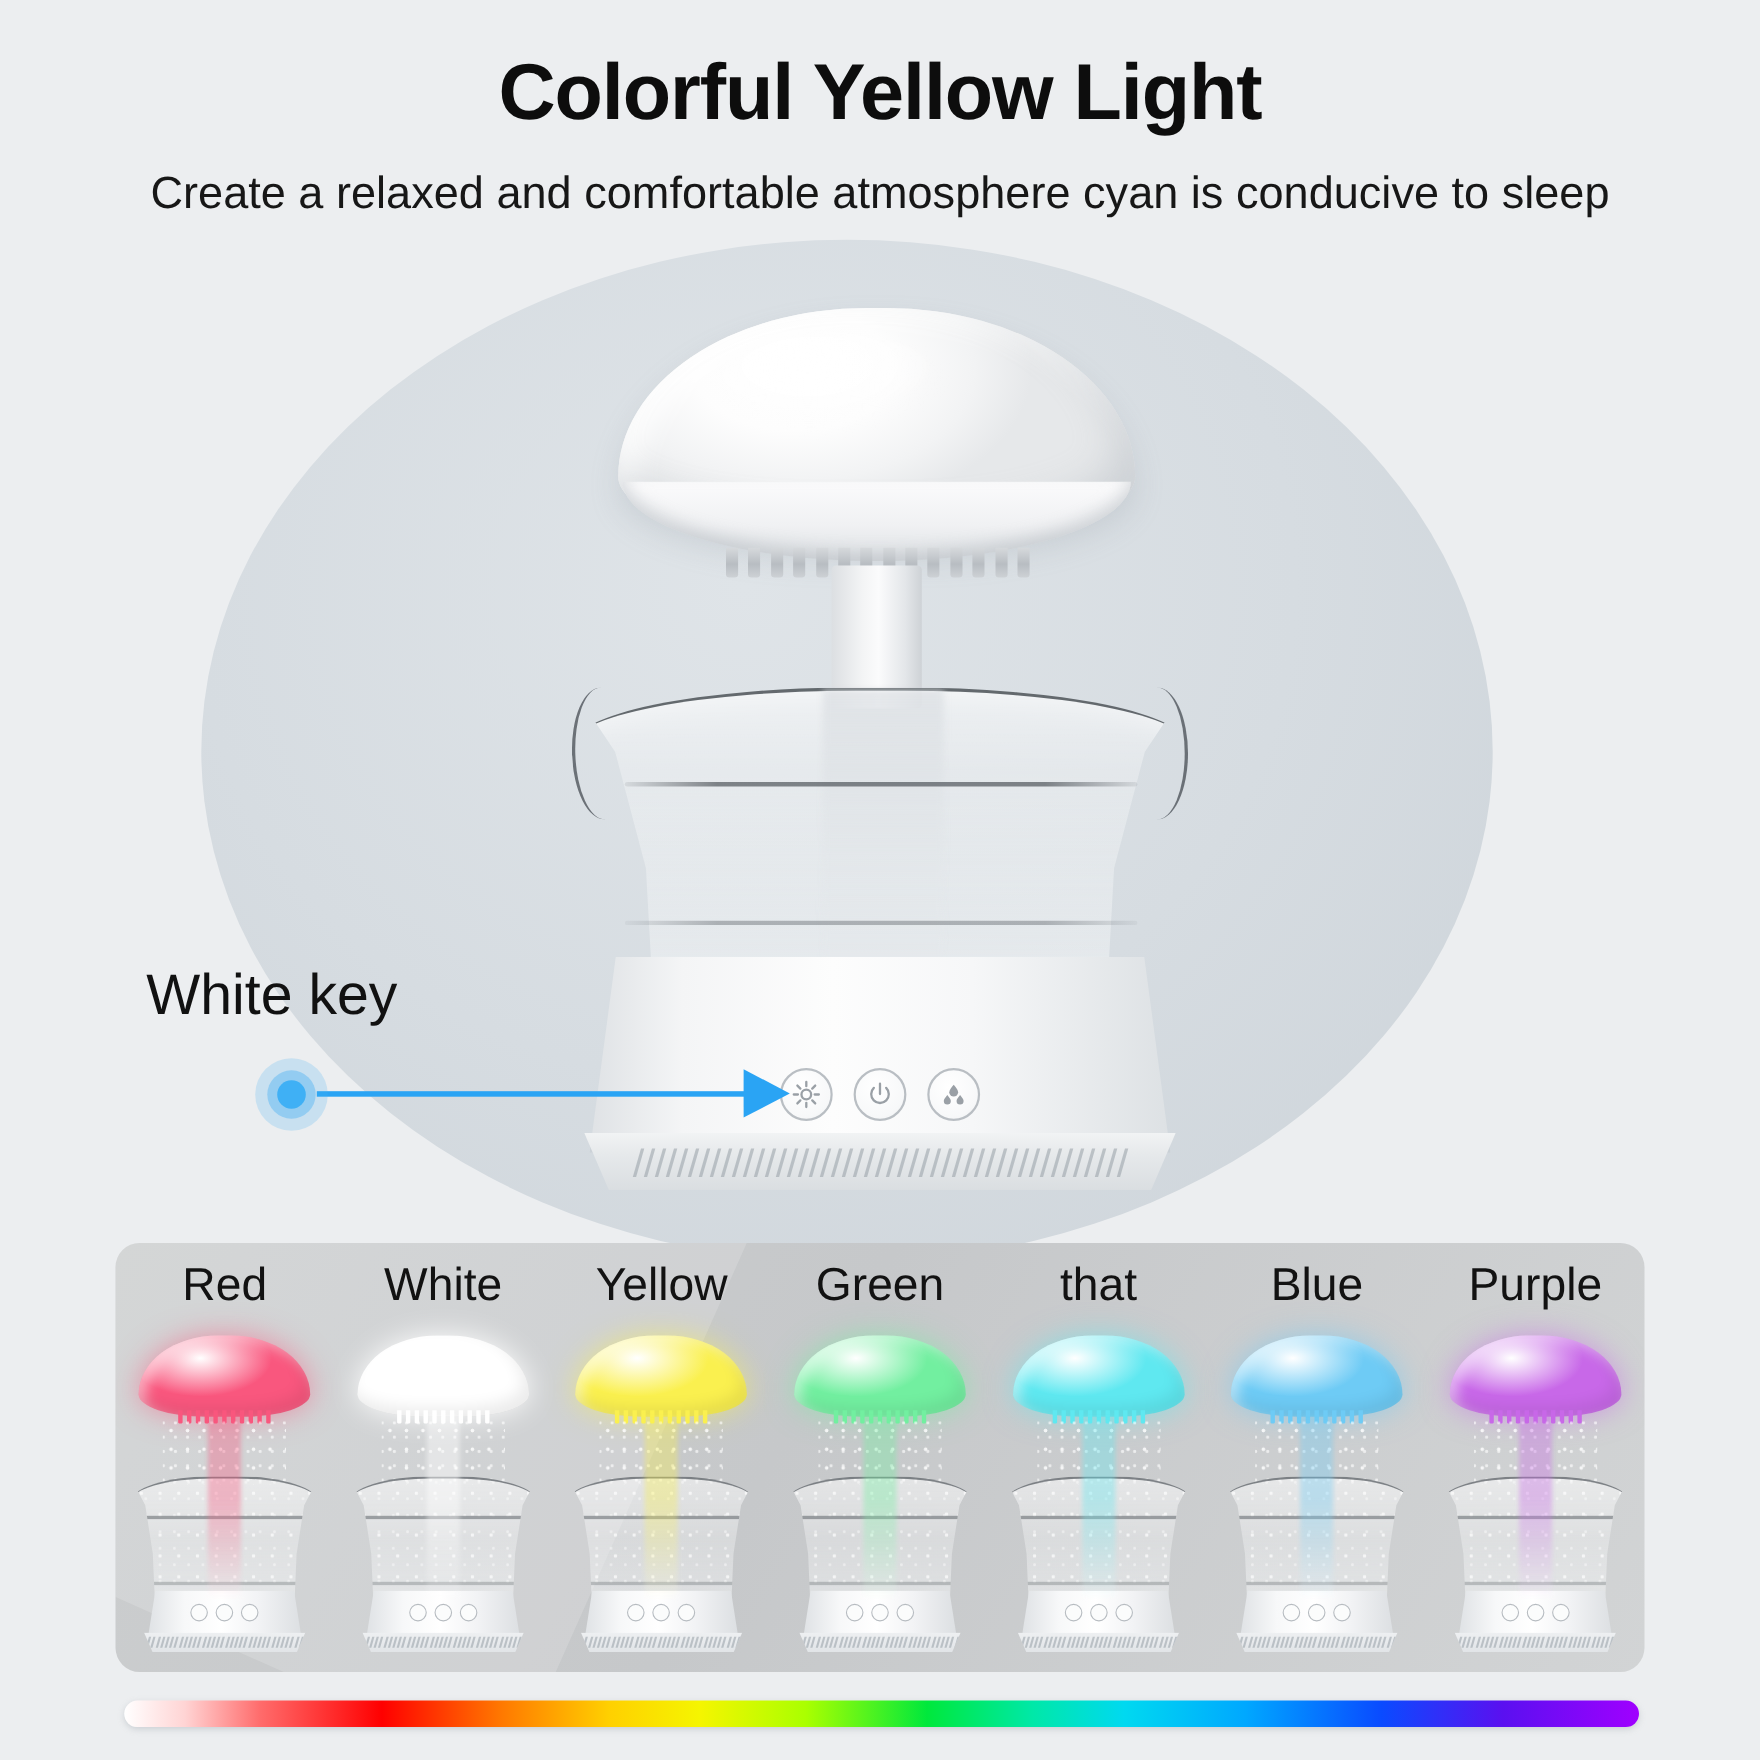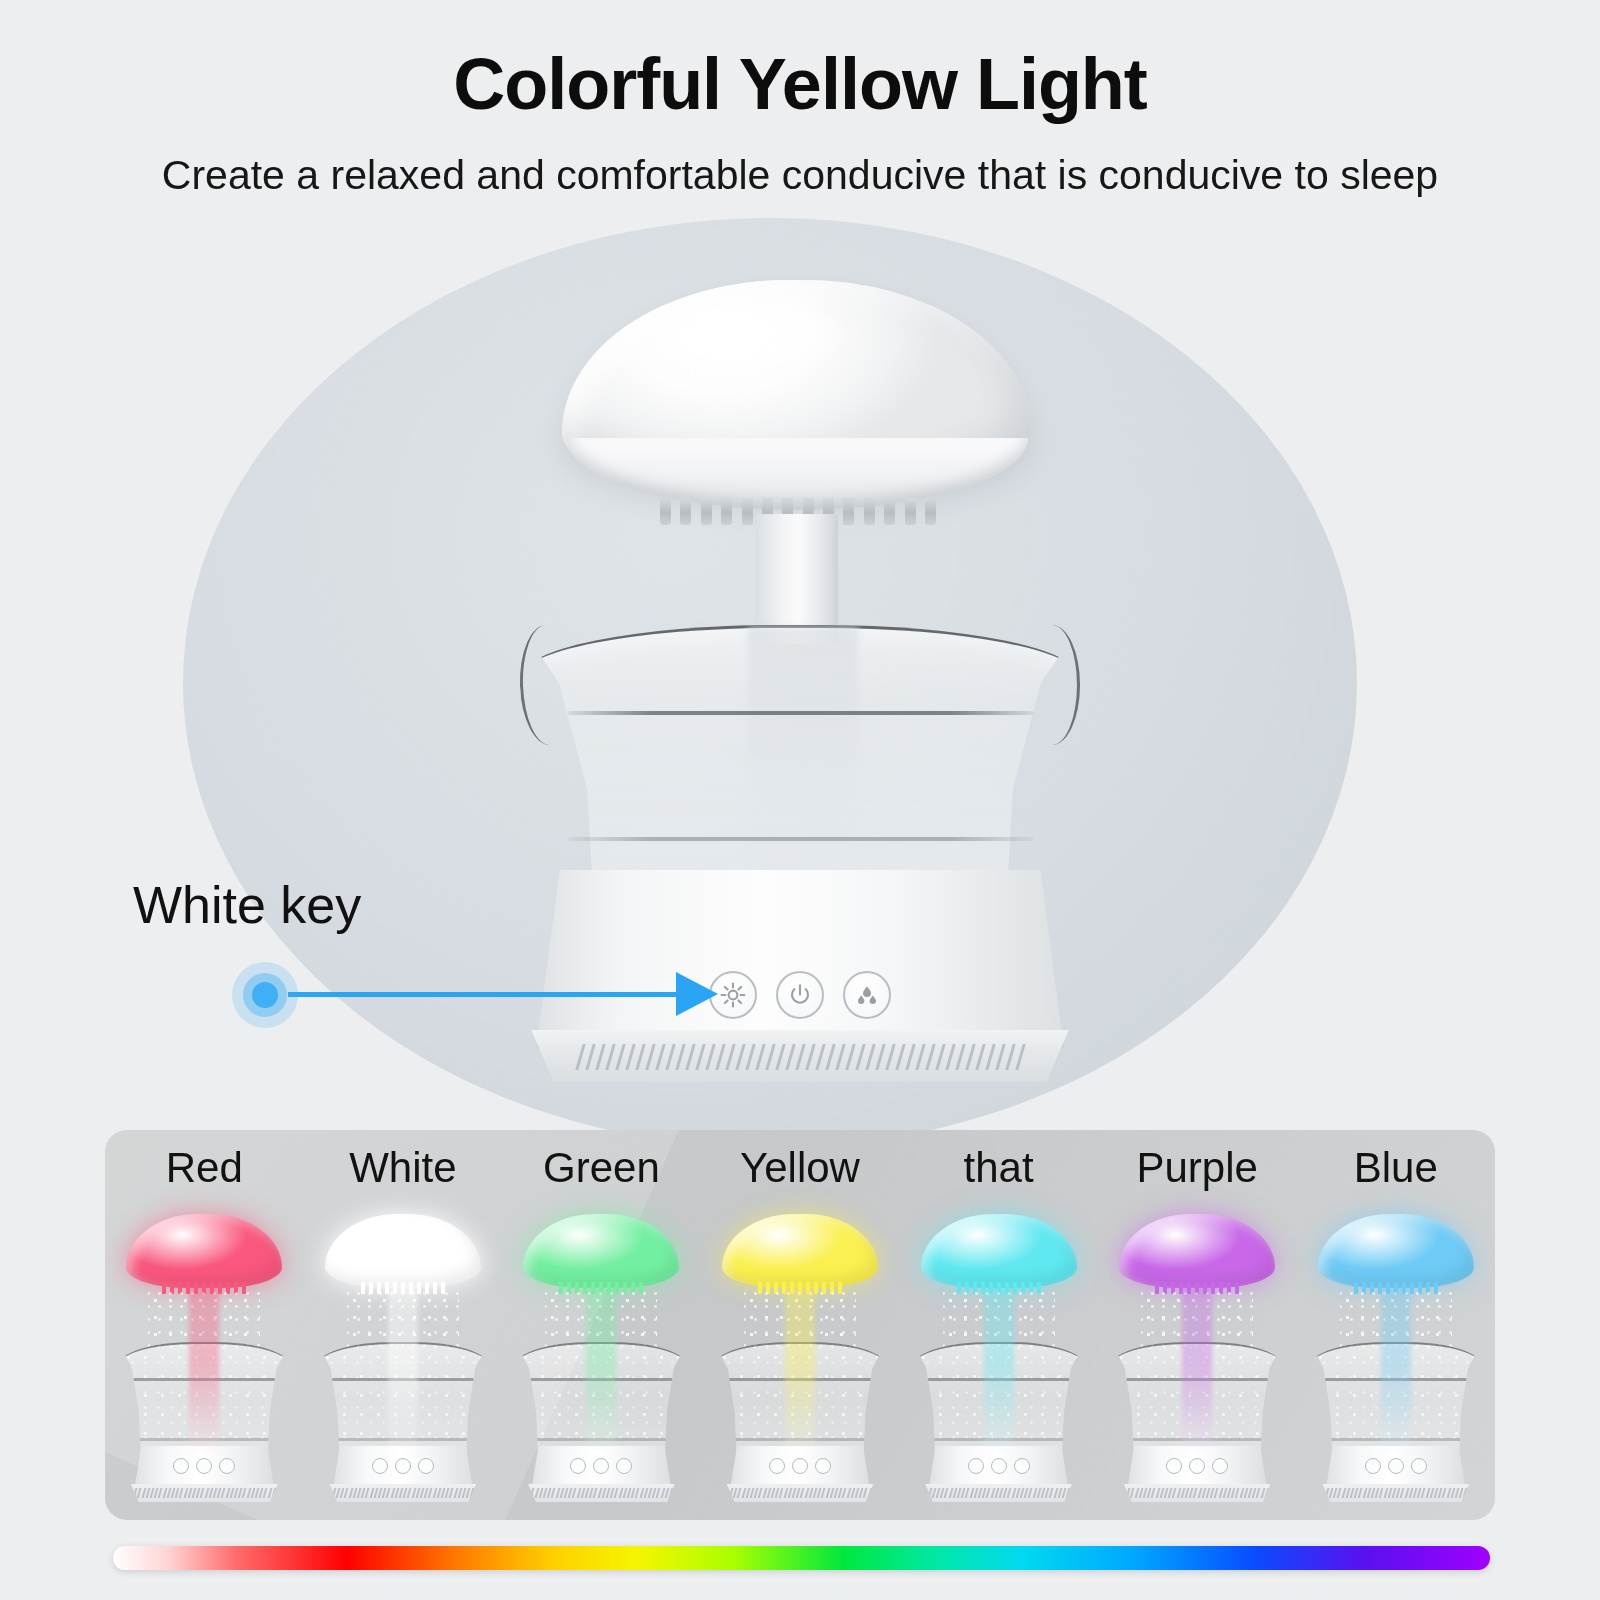--- a/index.html
+++ b/index.html
@@ -427,21 +427,21 @@
       #0a4bff 83%,
       #5a10f0 91%,
       #a000ff 100%);
     box-shadow: 0 2px 6px rgba(150,158,166,.38);
   }
 </style>
 </head>
 <body>
 
 <div class="page-title">Colorful Yellow Light</div>
-<div class="page-subtitle">Create a relaxed and comfortable conducive that is conducive to sleep</div>
+<div class="page-subtitle">Create a relaxed and comfortable atmosphere cyan is conducive to sleep</div>
 
 <div class="hero-ellipse"></div>
 
 <div class="hero-device">
   <div class="cap"></div>
   <div class="cap-gloss"></div>
   <div class="cap-rim"></div>
 
   <div class="nozzles">
     <i></i>
@@ -690,43 +690,43 @@
             <i style="left: 125.6px;"></i>
             <i style="left: 129.8px;"></i>
             <i style="left: 134px;"></i>
             <i style="left: 138.2px;"></i>
             <i style="left: 142.4px;"></i>
             <i style="left: 146.6px;"></i>
           </div>
         </div>
       </div>
       <div class="swatch">
-        <div class="swatch-label">Green</div>
+        <div class="swatch-label">Yellow</div>
         <div class="mini">
-          <div class="mini-cap" style="background: radial-gradient(at 36% 28%, rgb(255, 255, 255) 0%, rgb(114, 239, 160) 46%, rgb(114, 239, 160) 100%); box-shadow: rgba(114, 239, 160, 0.55) 0px 0px 26px, rgba(0, 0, 0, 0.08) -6px -8px 14px inset, rgba(255, 255, 255, 0.5) 6px 5px 12px inset;"></div>
+          <div class="mini-cap" style="background: radial-gradient(at 36% 28%, rgb(255, 255, 255) 0%, rgb(250, 240, 79) 46%, rgb(250, 240, 79) 100%); box-shadow: rgba(250, 240, 79, 0.55) 0px 0px 26px, rgba(0, 0, 0, 0.08) -6px -8px 14px inset, rgba(255, 255, 255, 0.5) 6px 5px 12px inset;"></div>
           <div class="mini-pegs">
-            <i style="background: rgb(114, 239, 160);"></i>
-            <i style="background: rgb(114, 239, 160);"></i>
-            <i style="background: rgb(114, 239, 160);"></i>
-            <i style="background: rgb(114, 239, 160);"></i>
-            <i style="background: rgb(114, 239, 160);"></i>
-            <i style="background: rgb(114, 239, 160);"></i>
-            <i style="background: rgb(114, 239, 160);"></i>
-            <i style="background: rgb(114, 239, 160);"></i>
-            <i style="background: rgb(114, 239, 160);"></i>
-            <i style="background: rgb(114, 239, 160);"></i>
-            <i style="background: rgb(114, 239, 160);"></i>
+            <i style="background: rgb(250, 240, 79);"></i>
+            <i style="background: rgb(250, 240, 79);"></i>
+            <i style="background: rgb(250, 240, 79);"></i>
+            <i style="background: rgb(250, 240, 79);"></i>
+            <i style="background: rgb(250, 240, 79);"></i>
+            <i style="background: rgb(250, 240, 79);"></i>
+            <i style="background: rgb(250, 240, 79);"></i>
+            <i style="background: rgb(250, 240, 79);"></i>
+            <i style="background: rgb(250, 240, 79);"></i>
+            <i style="background: rgb(250, 240, 79);"></i>
+            <i style="background: rgb(250, 240, 79);"></i>
           </div>
           <div class="mini-rain"></div>
           <div class="mini-tank">
             <div class="bubbles"></div>
             <div class="tank-band b1"></div>
             <div class="tank-band b2"></div>
           </div>
-          <div class="mini-col" style="background: linear-gradient(rgba(114, 239, 160, 0.55) 0%, rgba(114, 239, 160, 0.55) 45%, rgba(255, 255, 255, 0.25) 100%); opacity: 0.65;"></div>
+          <div class="mini-col" style="background: linear-gradient(rgba(250, 240, 79, 0.55) 0%, rgba(250, 240, 79, 0.55) 45%, rgba(255, 255, 255, 0.25) 100%); opacity: 0.65;"></div>
           <div class="mini-base"></div>
           <div class="mini-btns">
             <i></i>
             <i></i>
             <i></i>
           </div>
           <div class="mini-base-lip">
             <i style="left: 8px;"></i>
             <i style="left: 12.2px;"></i>
             <i style="left: 16.4px;"></i>
@@ -758,43 +758,43 @@
             <i style="left: 125.6px;"></i>
             <i style="left: 129.8px;"></i>
             <i style="left: 134px;"></i>
             <i style="left: 138.2px;"></i>
             <i style="left: 142.4px;"></i>
             <i style="left: 146.6px;"></i>
           </div>
         </div>
       </div>
       <div class="swatch">
-        <div class="swatch-label">Yellow</div>
+        <div class="swatch-label">Green</div>
         <div class="mini">
-          <div class="mini-cap" style="background: radial-gradient(at 36% 28%, rgb(255, 255, 255) 0%, rgb(250, 240, 79) 46%, rgb(250, 240, 79) 100%); box-shadow: rgba(250, 240, 79, 0.55) 0px 0px 26px, rgba(0, 0, 0, 0.08) -6px -8px 14px inset, rgba(255, 255, 255, 0.5) 6px 5px 12px inset;"></div>
+          <div class="mini-cap" style="background: radial-gradient(at 36% 28%, rgb(255, 255, 255) 0%, rgb(114, 239, 160) 46%, rgb(114, 239, 160) 100%); box-shadow: rgba(114, 239, 160, 0.55) 0px 0px 26px, rgba(0, 0, 0, 0.08) -6px -8px 14px inset, rgba(255, 255, 255, 0.5) 6px 5px 12px inset;"></div>
           <div class="mini-pegs">
-            <i style="background: rgb(250, 240, 79);"></i>
-            <i style="background: rgb(250, 240, 79);"></i>
-            <i style="background: rgb(250, 240, 79);"></i>
-            <i style="background: rgb(250, 240, 79);"></i>
-            <i style="background: rgb(250, 240, 79);"></i>
-            <i style="background: rgb(250, 240, 79);"></i>
-            <i style="background: rgb(250, 240, 79);"></i>
-            <i style="background: rgb(250, 240, 79);"></i>
-            <i style="background: rgb(250, 240, 79);"></i>
-            <i style="background: rgb(250, 240, 79);"></i>
-            <i style="background: rgb(250, 240, 79);"></i>
+            <i style="background: rgb(114, 239, 160);"></i>
+            <i style="background: rgb(114, 239, 160);"></i>
+            <i style="background: rgb(114, 239, 160);"></i>
+            <i style="background: rgb(114, 239, 160);"></i>
+            <i style="background: rgb(114, 239, 160);"></i>
+            <i style="background: rgb(114, 239, 160);"></i>
+            <i style="background: rgb(114, 239, 160);"></i>
+            <i style="background: rgb(114, 239, 160);"></i>
+            <i style="background: rgb(114, 239, 160);"></i>
+            <i style="background: rgb(114, 239, 160);"></i>
+            <i style="background: rgb(114, 239, 160);"></i>
           </div>
           <div class="mini-rain"></div>
           <div class="mini-tank">
             <div class="bubbles"></div>
             <div class="tank-band b1"></div>
             <div class="tank-band b2"></div>
           </div>
-          <div class="mini-col" style="background: linear-gradient(rgba(250, 240, 79, 0.55) 0%, rgba(250, 240, 79, 0.55) 45%, rgba(255, 255, 255, 0.25) 100%); opacity: 0.65;"></div>
+          <div class="mini-col" style="background: linear-gradient(rgba(114, 239, 160, 0.55) 0%, rgba(114, 239, 160, 0.55) 45%, rgba(255, 255, 255, 0.25) 100%); opacity: 0.65;"></div>
           <div class="mini-base"></div>
           <div class="mini-btns">
             <i></i>
             <i></i>
             <i></i>
           </div>
           <div class="mini-base-lip">
             <i style="left: 8px;"></i>
             <i style="left: 12.2px;"></i>
             <i style="left: 16.4px;"></i>
@@ -894,43 +894,43 @@
             <i style="left: 125.6px;"></i>
             <i style="left: 129.8px;"></i>
             <i style="left: 134px;"></i>
             <i style="left: 138.2px;"></i>
             <i style="left: 142.4px;"></i>
             <i style="left: 146.6px;"></i>
           </div>
         </div>
       </div>
       <div class="swatch">
-        <div class="swatch-label">Purple</div>
+        <div class="swatch-label">Blue</div>
         <div class="mini">
-          <div class="mini-cap" style="background: radial-gradient(at 36% 28%, rgb(255, 255, 255) 0%, rgb(200, 104, 232) 46%, rgb(200, 104, 232) 100%); box-shadow: rgba(200, 104, 232, 0.55) 0px 0px 26px, rgba(0, 0, 0, 0.08) -6px -8px 14px inset, rgba(255, 255, 255, 0.5) 6px 5px 12px inset;"></div>
+          <div class="mini-cap" style="background: radial-gradient(at 36% 28%, rgb(255, 255, 255) 0%, rgb(110, 203, 245) 46%, rgb(110, 203, 245) 100%); box-shadow: rgba(110, 203, 245, 0.55) 0px 0px 26px, rgba(0, 0, 0, 0.08) -6px -8px 14px inset, rgba(255, 255, 255, 0.5) 6px 5px 12px inset;"></div>
           <div class="mini-pegs">
-            <i style="background: rgb(200, 104, 232);"></i>
-            <i style="background: rgb(200, 104, 232);"></i>
-            <i style="background: rgb(200, 104, 232);"></i>
-            <i style="background: rgb(200, 104, 232);"></i>
-            <i style="background: rgb(200, 104, 232);"></i>
-            <i style="background: rgb(200, 104, 232);"></i>
-            <i style="background: rgb(200, 104, 232);"></i>
-            <i style="background: rgb(200, 104, 232);"></i>
-            <i style="background: rgb(200, 104, 232);"></i>
-            <i style="background: rgb(200, 104, 232);"></i>
-            <i style="background: rgb(200, 104, 232);"></i>
+            <i style="background: rgb(110, 203, 245);"></i>
+            <i style="background: rgb(110, 203, 245);"></i>
+            <i style="background: rgb(110, 203, 245);"></i>
+            <i style="background: rgb(110, 203, 245);"></i>
+            <i style="background: rgb(110, 203, 245);"></i>
+            <i style="background: rgb(110, 203, 245);"></i>
+            <i style="background: rgb(110, 203, 245);"></i>
+            <i style="background: rgb(110, 203, 245);"></i>
+            <i style="background: rgb(110, 203, 245);"></i>
+            <i style="background: rgb(110, 203, 245);"></i>
+            <i style="background: rgb(110, 203, 245);"></i>
           </div>
           <div class="mini-rain"></div>
           <div class="mini-tank">
             <div class="bubbles"></div>
             <div class="tank-band b1"></div>
             <div class="tank-band b2"></div>
           </div>
-          <div class="mini-col" style="background: linear-gradient(rgba(200, 104, 232, 0.55) 0%, rgba(200, 104, 232, 0.55) 45%, rgba(255, 255, 255, 0.25) 100%); opacity: 0.65;"></div>
+          <div class="mini-col" style="background: linear-gradient(rgba(110, 203, 245, 0.55) 0%, rgba(110, 203, 245, 0.55) 45%, rgba(255, 255, 255, 0.25) 100%); opacity: 0.65;"></div>
           <div class="mini-base"></div>
           <div class="mini-btns">
             <i></i>
             <i></i>
             <i></i>
           </div>
           <div class="mini-base-lip">
             <i style="left: 8px;"></i>
             <i style="left: 12.2px;"></i>
             <i style="left: 16.4px;"></i>
@@ -962,43 +962,43 @@
             <i style="left: 125.6px;"></i>
             <i style="left: 129.8px;"></i>
             <i style="left: 134px;"></i>
             <i style="left: 138.2px;"></i>
             <i style="left: 142.4px;"></i>
             <i style="left: 146.6px;"></i>
           </div>
         </div>
       </div>
       <div class="swatch">
-        <div class="swatch-label">Blue</div>
+        <div class="swatch-label">Purple</div>
         <div class="mini">
-          <div class="mini-cap" style="background: radial-gradient(at 36% 28%, rgb(255, 255, 255) 0%, rgb(110, 203, 245) 46%, rgb(110, 203, 245) 100%); box-shadow: rgba(110, 203, 245, 0.55) 0px 0px 26px, rgba(0, 0, 0, 0.08) -6px -8px 14px inset, rgba(255, 255, 255, 0.5) 6px 5px 12px inset;"></div>
+          <div class="mini-cap" style="background: radial-gradient(at 36% 28%, rgb(255, 255, 255) 0%, rgb(200, 104, 232) 46%, rgb(200, 104, 232) 100%); box-shadow: rgba(200, 104, 232, 0.55) 0px 0px 26px, rgba(0, 0, 0, 0.08) -6px -8px 14px inset, rgba(255, 255, 255, 0.5) 6px 5px 12px inset;"></div>
           <div class="mini-pegs">
-            <i style="background: rgb(110, 203, 245);"></i>
-            <i style="background: rgb(110, 203, 245);"></i>
-            <i style="background: rgb(110, 203, 245);"></i>
-            <i style="background: rgb(110, 203, 245);"></i>
-            <i style="background: rgb(110, 203, 245);"></i>
-            <i style="background: rgb(110, 203, 245);"></i>
-            <i style="background: rgb(110, 203, 245);"></i>
-            <i style="background: rgb(110, 203, 245);"></i>
-            <i style="background: rgb(110, 203, 245);"></i>
-            <i style="background: rgb(110, 203, 245);"></i>
-            <i style="background: rgb(110, 203, 245);"></i>
+            <i style="background: rgb(200, 104, 232);"></i>
+            <i style="background: rgb(200, 104, 232);"></i>
+            <i style="background: rgb(200, 104, 232);"></i>
+            <i style="background: rgb(200, 104, 232);"></i>
+            <i style="background: rgb(200, 104, 232);"></i>
+            <i style="background: rgb(200, 104, 232);"></i>
+            <i style="background: rgb(200, 104, 232);"></i>
+            <i style="background: rgb(200, 104, 232);"></i>
+            <i style="background: rgb(200, 104, 232);"></i>
+            <i style="background: rgb(200, 104, 232);"></i>
+            <i style="background: rgb(200, 104, 232);"></i>
           </div>
           <div class="mini-rain"></div>
           <div class="mini-tank">
             <div class="bubbles"></div>
             <div class="tank-band b1"></div>
             <div class="tank-band b2"></div>
           </div>
-          <div class="mini-col" style="background: linear-gradient(rgba(110, 203, 245, 0.55) 0%, rgba(110, 203, 245, 0.55) 45%, rgba(255, 255, 255, 0.25) 100%); opacity: 0.65;"></div>
+          <div class="mini-col" style="background: linear-gradient(rgba(200, 104, 232, 0.55) 0%, rgba(200, 104, 232, 0.55) 45%, rgba(255, 255, 255, 0.25) 100%); opacity: 0.65;"></div>
           <div class="mini-base"></div>
           <div class="mini-btns">
             <i></i>
             <i></i>
             <i></i>
           </div>
           <div class="mini-base-lip">
             <i style="left: 8px;"></i>
             <i style="left: 12.2px;"></i>
             <i style="left: 16.4px;"></i>

